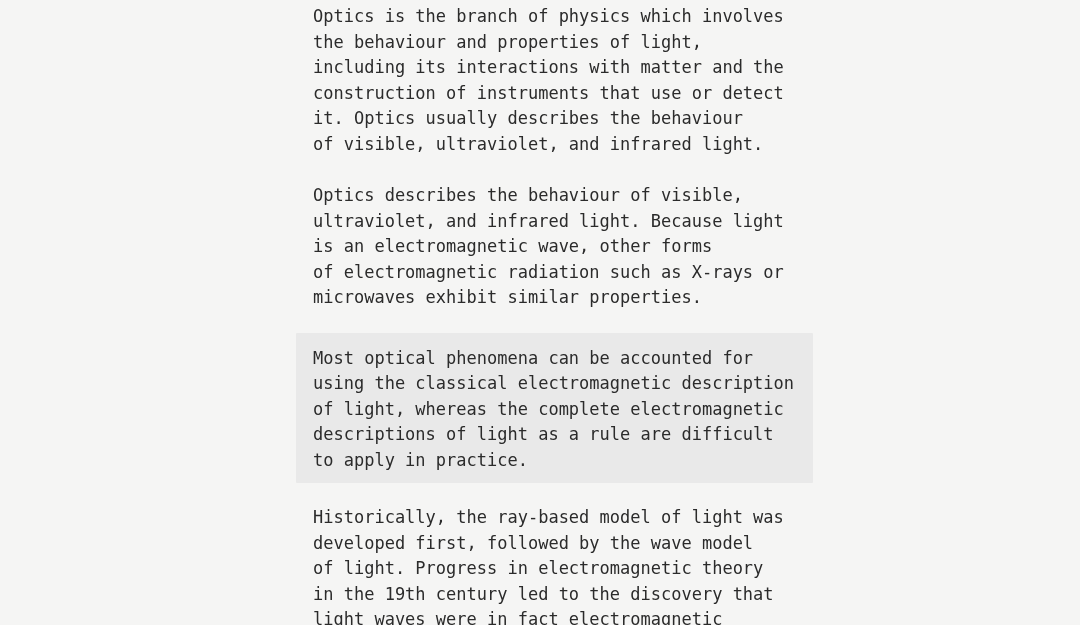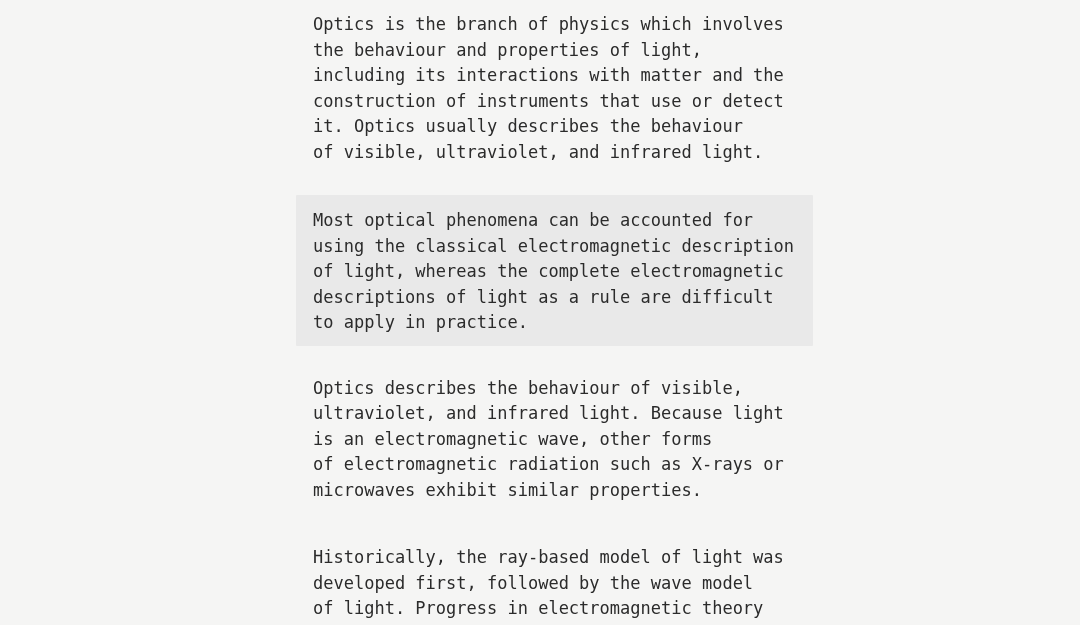--- a/index.html
+++ b/index.html
@@ -15,21 +15,21 @@
     font-family: "DejaVu Sans Mono", "Liberation Mono", monospace;
   }
   .document-body {
     position: absolute;
     left: 296px;
     top: 0;
     width: 517px;
   }
   .para {
     margin: 0 0 18px 0;
-    padding: 12px 17px;
+    padding: 4px 17px;
     font-size: 17px;
     line-height: 25.5px;
     letter-spacing: 0;
     color: var(--text-color, #2b2b2b);
     white-space: pre;
   }
   .para.highlighted {
     background: var(--highlight-bg, #e9e9e9);
     padding-top: 13px;
     padding-bottom: 10px;
@@ -40,30 +40,30 @@
 <body>
 
 <main>
   <article class="document-body">
     <p class="para">Optics is the branch of physics which involves
 the behaviour and properties of light,
 including its interactions with matter and the
 construction of instruments that use or detect
 it. Optics usually describes the behaviour
 of visible, ultraviolet, and infrared light.</p>
+    <p class="para">Optics describes the behaviour of visible,
+ultraviolet, and infrared light. Because light
+is an electromagnetic wave, other forms
+of electromagnetic radiation such as X-rays or
+microwaves exhibit similar properties.</p>
     <p class="para highlighted">Most optical phenomena can be accounted for
 using the classical electromagnetic description
 of light, whereas the complete electromagnetic
 descriptions of light as a rule are difficult
 to apply in practice.</p>
-    <p class="para">Optics describes the behaviour of visible,
-ultraviolet, and infrared light. Because light
-is an electromagnetic wave, other forms
-of electromagnetic radiation such as X-rays or
-microwaves exhibit similar properties.</p>
     <p class="para">Historically, the ray-based model of light was
 developed first, followed by the wave model
 of light. Progress in electromagnetic theory
 in the 19th century led to the discovery that
 light waves were in fact electromagnetic
 radiation. Some phenomena depend on the fact</p>
   </article>
 </main>
 
 </body></html>

